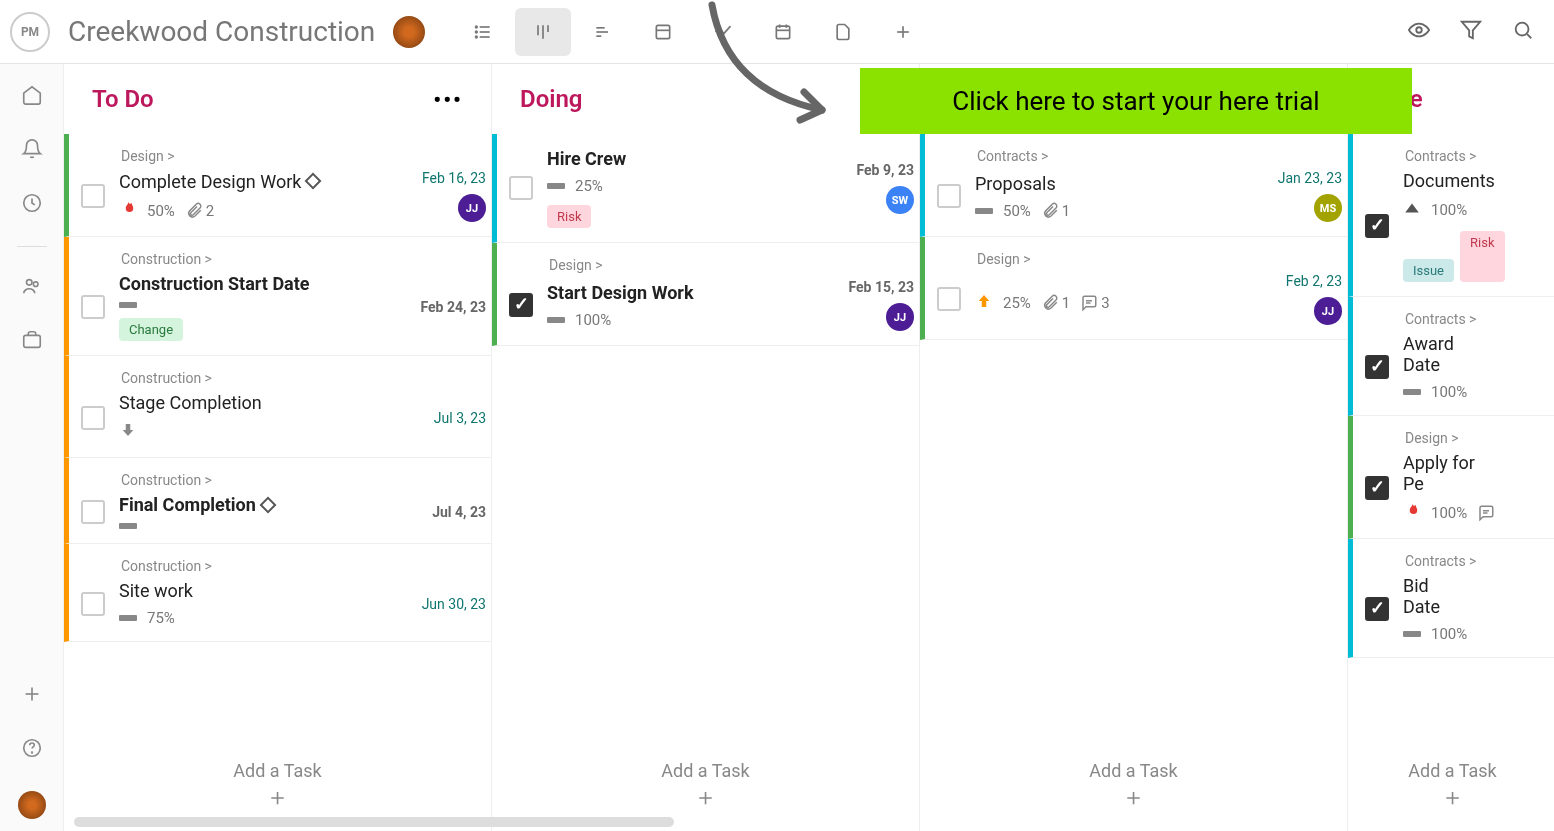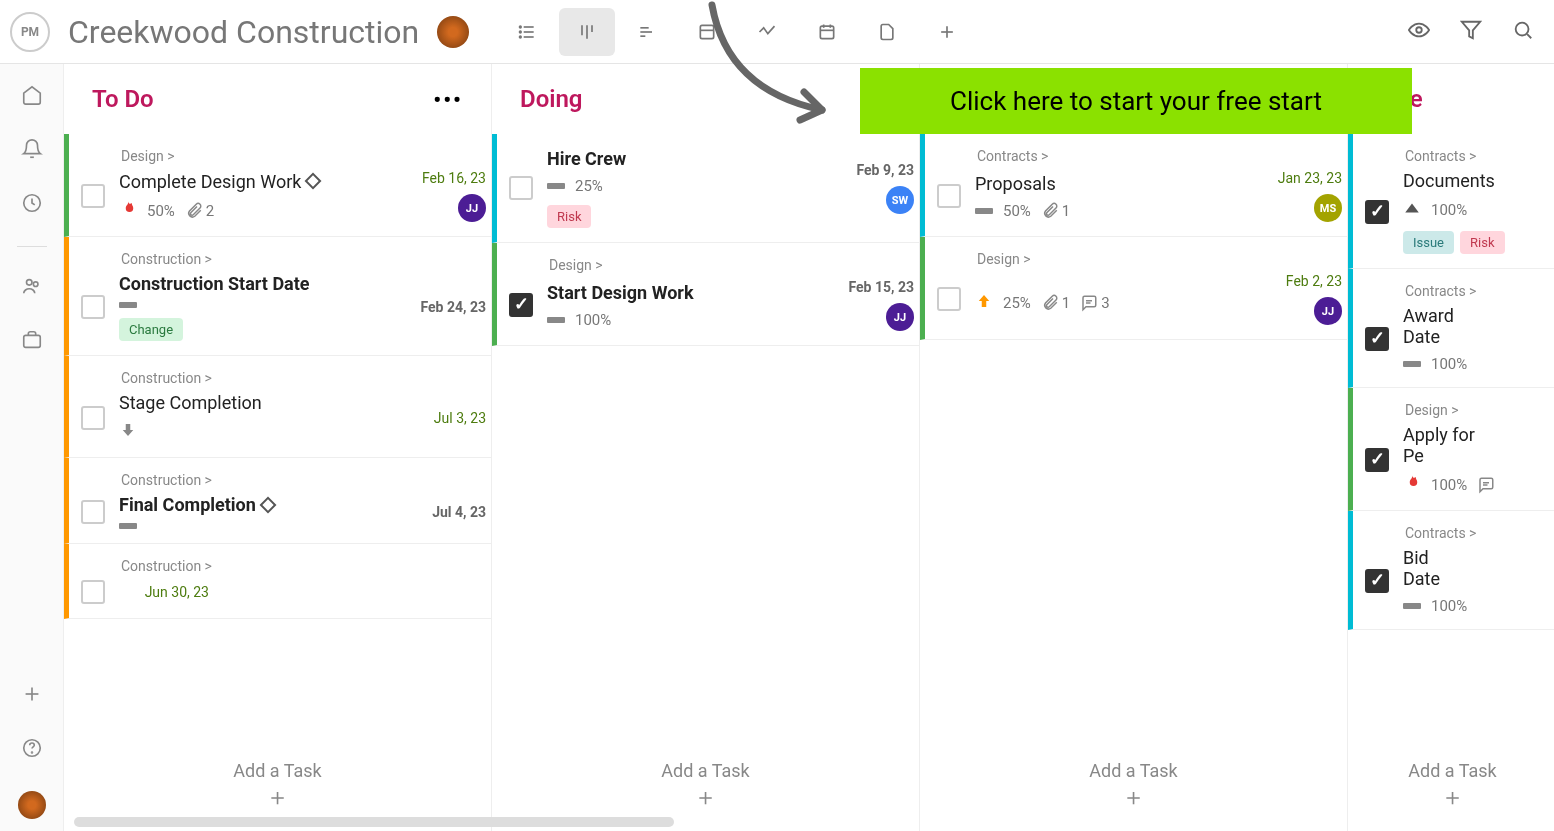--- a/index.html
+++ b/index.html
@@ -1,20 +1,20 @@
 <!DOCTYPE html>
 <html><head>
 <meta charset="utf-8">
 <style>
 * { margin:0; padding:0; box-sizing:border-box; font-family:-apple-system,BlinkMacSystemFont,"Segoe UI",Roboto,sans-serif; }
 body { background:#fff; width:1554px; height:831px; overflow:hidden; position:relative; }
 
 .topbar { height:64px; border-bottom:1px solid #e5e5e5; display:flex; align-items:center; padding:0 10px;justify-content:flex-end; }
 .logo { width:40px; height:40px; border:2px solid #ccc; border-radius:50%; display:flex; align-items:center; justify-content:center; font-size:12px; font-weight:bold; color:#888; margin-right:18px; }
-.project-title { font-size:32px; color:#777; font-weight:400; margin-right:18px; }
+.project-title { font-size:28px; color:#777; font-weight:400; margin-right:18px; }
 .avatar-top { width:32px; height:32px; border-radius:50%; background:#8B4513; background-image:radial-gradient(circle,#d2691e 20%,#8B4513 80%); margin-right:30px; }
 .view-tabs { display:flex; gap:4px; }
 .view-tab { width:56px; height:48px; display:flex; align-items:center; justify-content:center; color:#888; border-radius:6px; cursor:pointer; }
 .view-tab.active { background:#e8e8e8; }
 .view-tab svg { width:20px; height:20px; stroke:#777; fill:none; stroke-width:2; }
 .topbar-spacer { flex:1; }
 .topbar-actions { display:flex; gap:30px; margin-right:10px; }
 .topbar-actions svg { width:22px; height:22px; stroke:#666; fill:none; stroke-width:2; }
 
 .layout { display:flex; height:calc(831px - 64px); }
@@ -43,23 +43,23 @@
 .card-main { flex:1; }
 .task-title { font-size:18px; color:#222; display:flex; align-items:center; gap:6px; }
 .task-title.bold { font-weight:700; }
 .diamond { display:inline-block; width:12px; height:12px; border:2px solid #555; transform:rotate(45deg); }
 .meta-row { display:flex; align-items:center; gap:10px; margin-top:8px; font-size:15px; color:#777; }
 .meta-row svg { width:18px; height:18px; }
 .tags { display:flex; gap:6px; margin-top:10px; }
 .tag { font-size:13px; padding:4px 10px; border-radius:4px; }
 .tag.change { background:#d4f4dd; color:#2a7a3f; }
 .tag.risk { background:#ffd6dd; color:#c0394f; }
-.tag.issue { background:#cce9e9; color:#2a7a7a; }
+.tag.issue { background:#cce9e9; color:#2a7a7a;margin-top:28px; }
 .card-right { display:flex; flex-direction:column; align-items:flex-end; gap:8px; min-width:90px; }
-.due-date { font-size:14px; color:#4d7c0f; white-space:nowrap; }
+.due-date { font-size:14px; color:#0f766e; white-space:nowrap; }
 .due-date.bold { font-weight:700; color:#666; }
 .assignee { width:28px; height:28px; border-radius:50%; display:flex; align-items:center; justify-content:center; font-size:11px; font-weight:bold; color:#fff; }
 .assignee.jj { background:#4c1d95; }
 .assignee.sw { background:#3b82f6; }
 .assignee.ms { background:#a3a300; }
 
 .priority-bar { width:18px; height:6px; background:#888; border-radius:1px; display:inline-block; }
 .flame { color:#e53935; }
 .arrow-down { color:#888; }
 .arrow-up-orange { color:#ff9800; }
@@ -266,20 +266,27 @@
               </div>
               <div class="card-right">
                 <div class="due-date bold">Jul 4, 23</div>
               </div>
             </div>
           </div>
           <div class="card orange">
             <div class="breadcrumb">Construction &gt;</div>
             <div class="card-row">
               <div class="checkbox"></div>
+              <div class="card-main">
+                <div class="task-title">Site work</div>
+                <div class="meta-row">
+                  <span class="priority-bar"></span>
+                  <span>75%</span>
+                </div>
+              </div>
               <div class="card-right">
                 <div class="due-date">Jun 30, 23</div>
               </div>
             </div>
           </div>
         </div>
         <div class="add-task">
           <span>Add a Task</span>
           <span class="plus">＋</span>
         </div>
@@ -466,20 +473,20 @@
           </div>
         </div>
         <div class="add-task">
           <span>Add a Task</span>
           <span class="plus">＋</span>
         </div>
       </div>
     </div>
 </div>
 
-<div class="cta-banner">Click here to start your free start</div>
+<div class="cta-banner">Click here to start your here trial</div>
 <div class="arrow-overlay">
   <svg viewBox="0 0 160 140">
       <path d="M20,5 Q35,90 130,110" stroke="#666" stroke-width="7" fill="none" stroke-linecap="round"></path>
       <path d="M130,110 L112,92 M130,110 L108,120" stroke="#666" stroke-width="7" fill="none" stroke-linecap="round"></path>
     </svg>
 </div>
 <div class="scrollbar-h"></div>
 
 </body></html>

